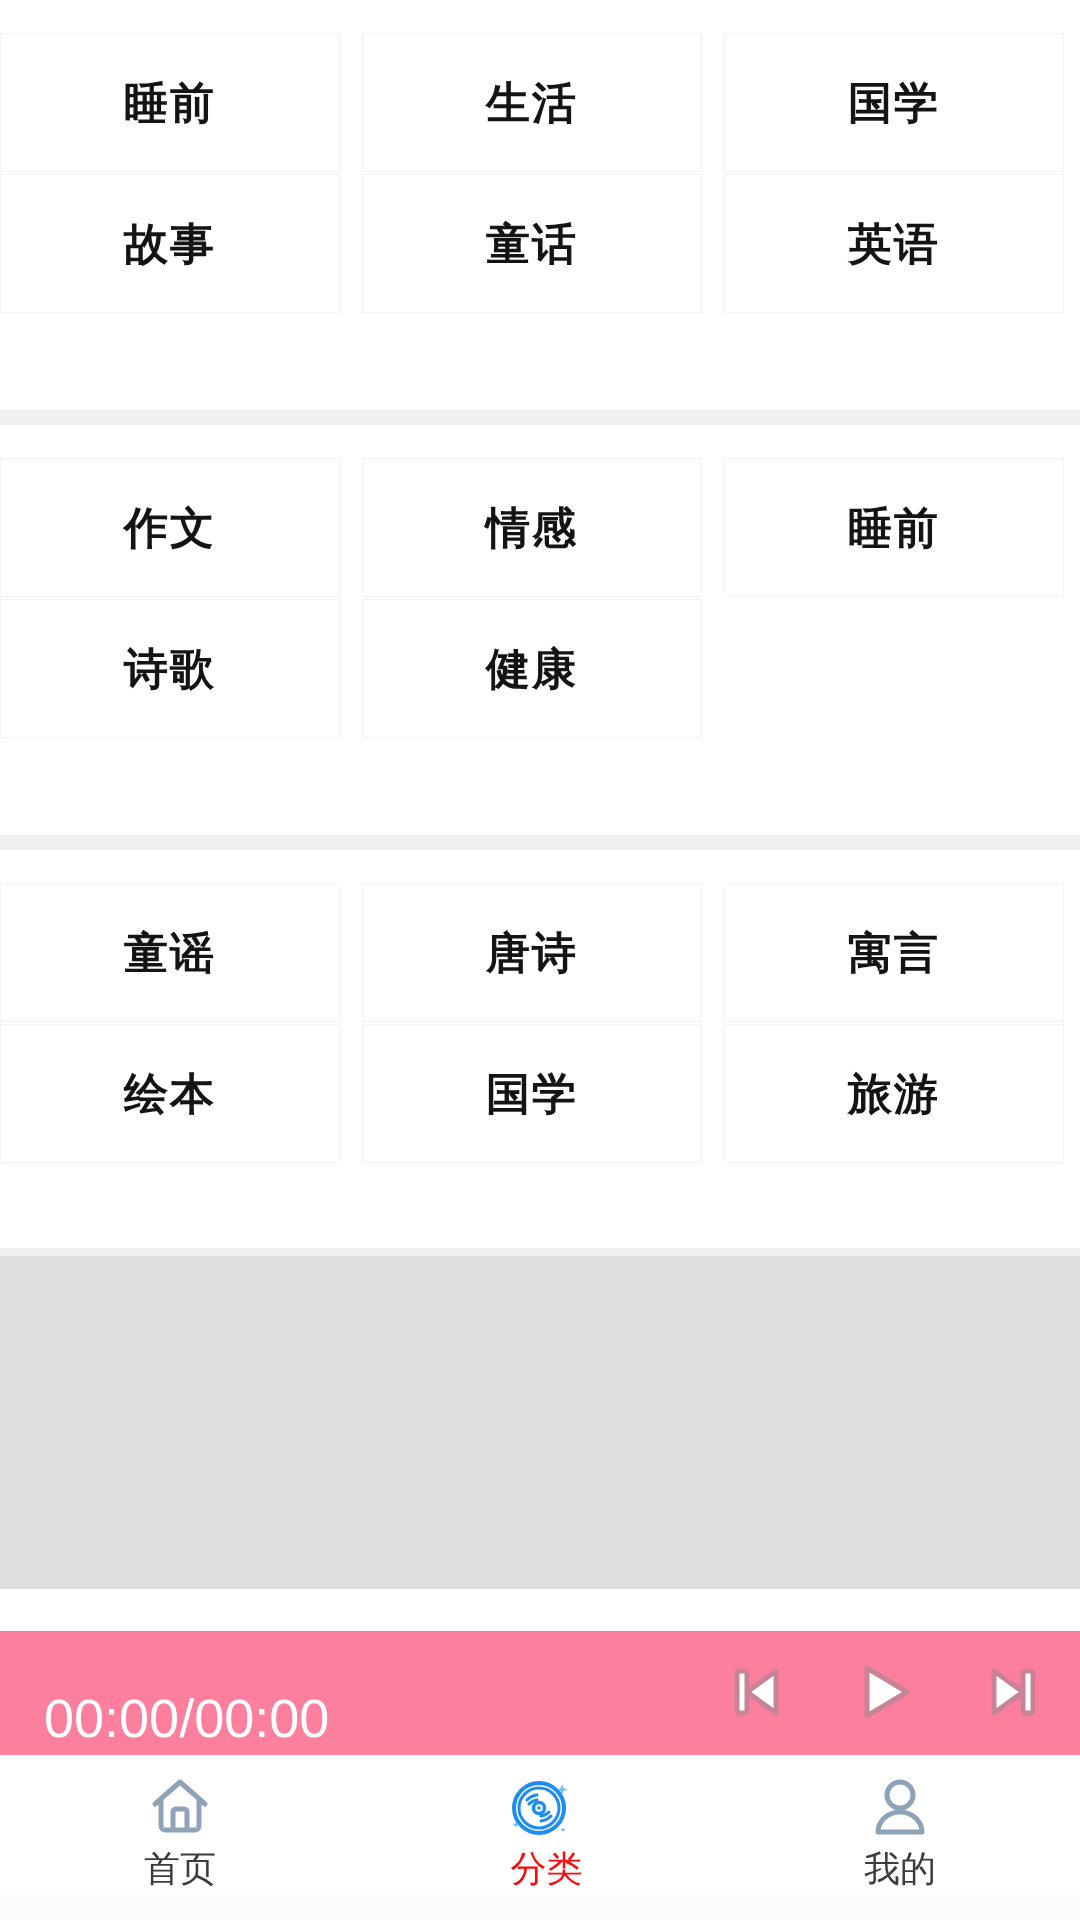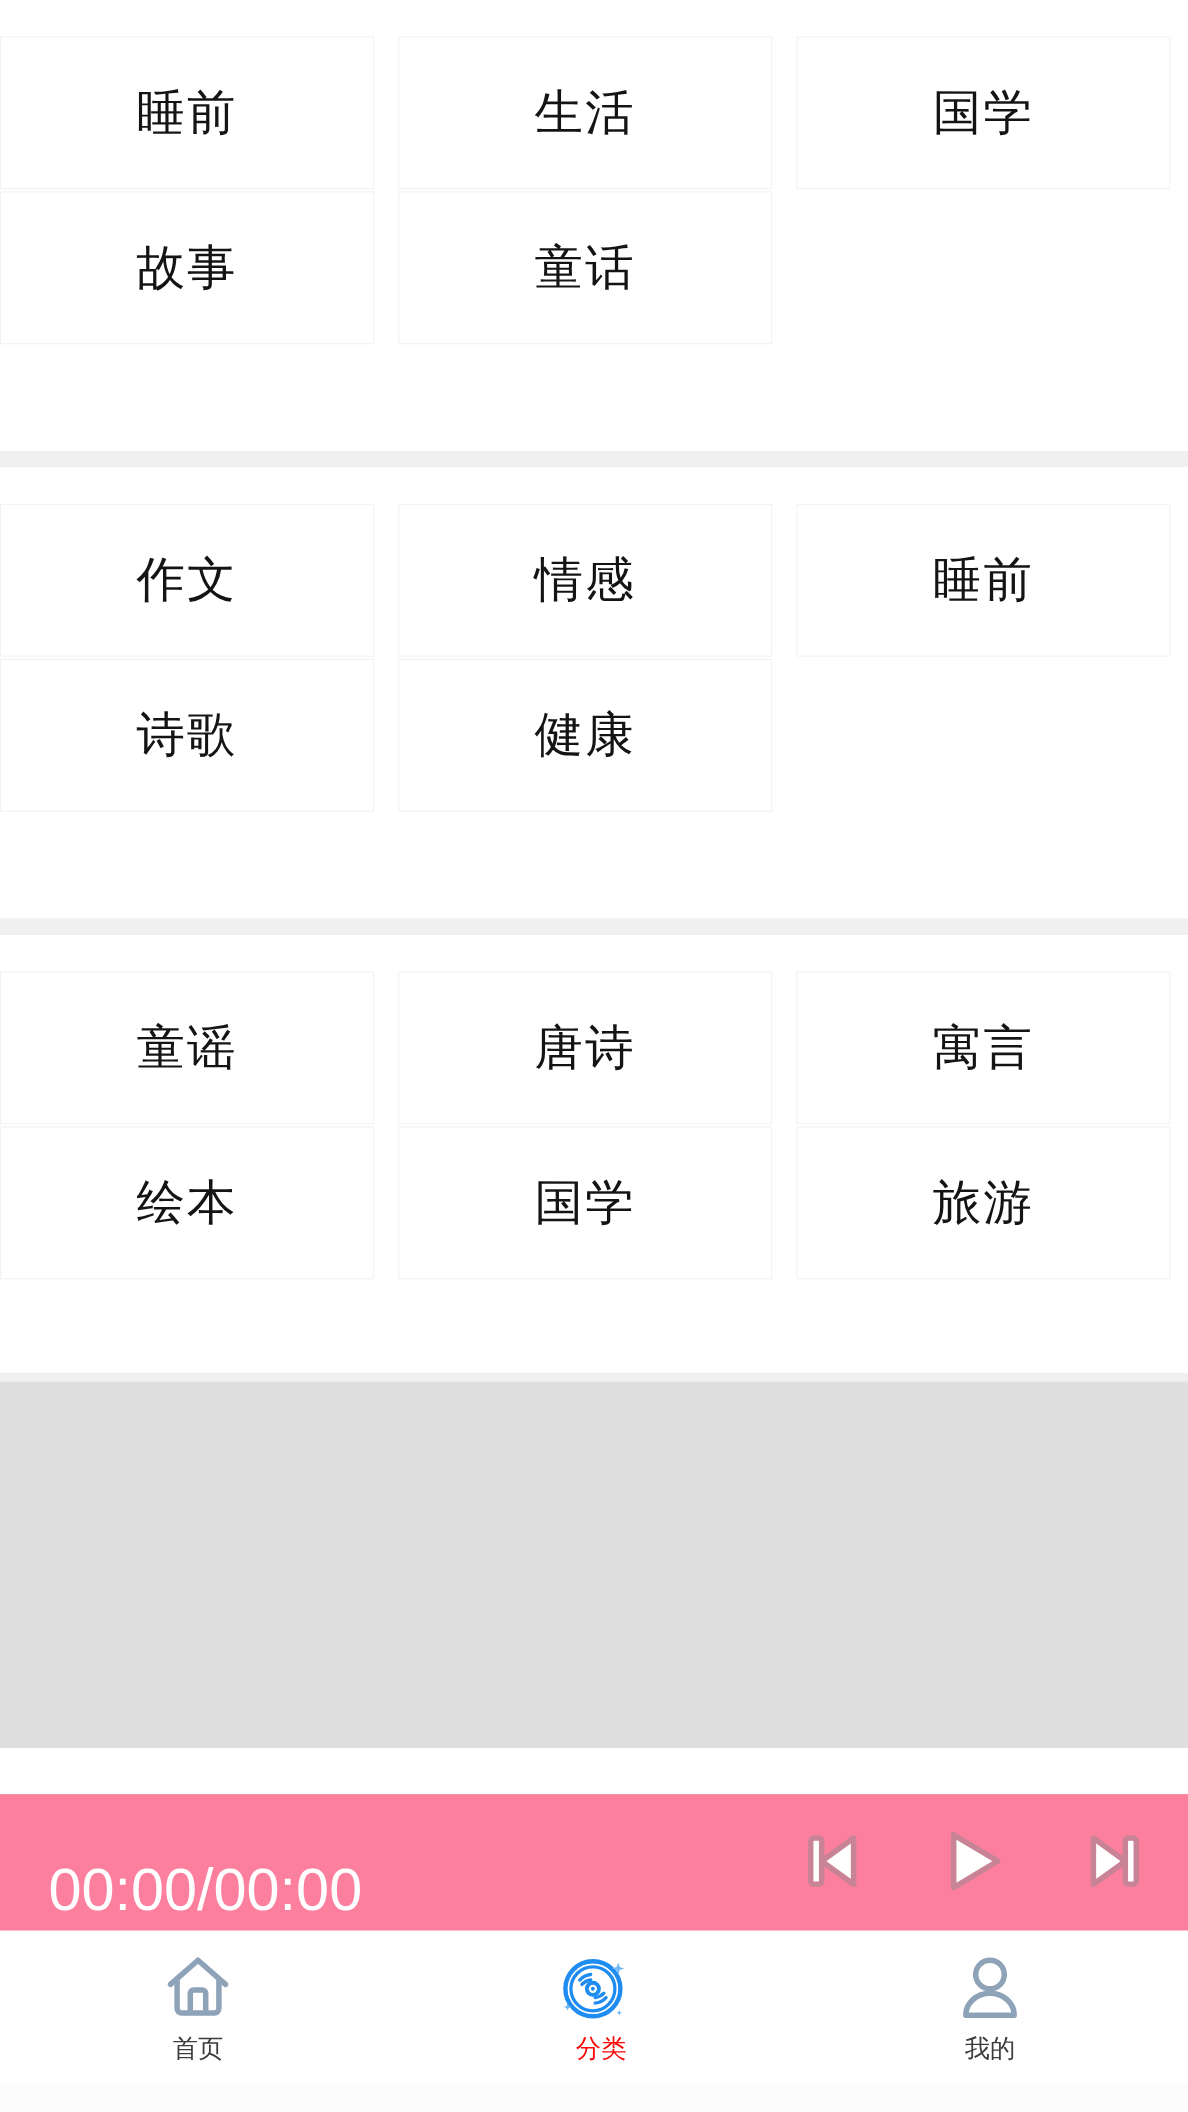--- a/index.html
+++ b/index.html
@@ -51,21 +51,21 @@
     background: #ffffff;
     border: 1px solid #f2f2f2;
     box-sizing: border-box;
     display: flex;
     align-items: center;
     justify-content: center;
   }
 
   .cat-card-label {
     font-size: 44px;
-    font-weight: 400;
+    font-weight: 700;
     color: #141414;
     letter-spacing: 2px;
     line-height: 1;
   }
 
   
   .section-gap {
     width: 1080px;
     height: 15px;
     background: #f0f0f0;
@@ -154,21 +154,21 @@
   .tab-icon {
     width: 72px;
     height: 72px;
     display: flex;
     align-items: center;
     justify-content: center;
   }
 
   .tab-label {
     margin-top: 8px;
-    font-size: 23px;
+    font-size: 36px;
     line-height: 1;
     color: #3c3c3c;
   }
 
   .tab-label.active {
     color: #fa0a0a;
     margin-left: 13px;
   }
 
   .tabbar-bottom {
@@ -197,20 +197,23 @@
           <span class="cat-card-label">生活</span>
         </div>
         <div class="cat-card">
           <span class="cat-card-label">国学</span>
         </div>
         <div class="cat-card">
           <span class="cat-card-label">故事</span>
         </div>
         <div class="cat-card">
           <span class="cat-card-label">童话</span>
+        </div>
+        <div class="cat-card">
+          <span class="cat-card-label">英语</span>
         </div>
       </div>
     </div>
     <div class="section-pad-bottom"></div>
     <div class="section-gap"></div>
 
     <div class="section-pad-top"></div>
     <div class="cat-section">
       <div class="cat-grid">
         <div class="cat-card">

